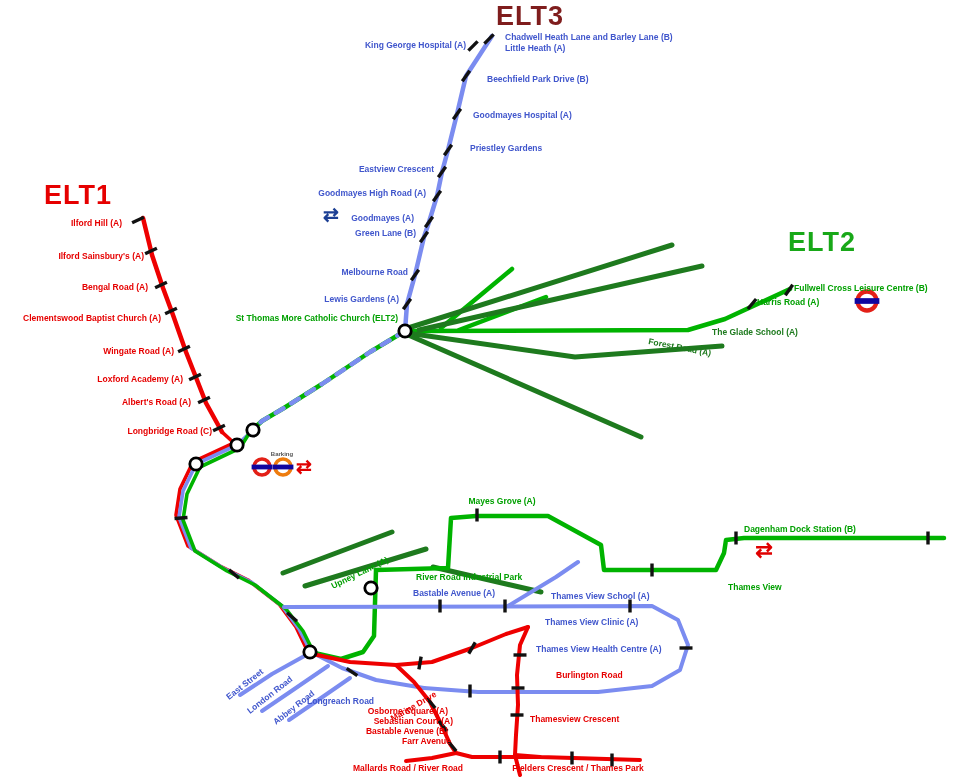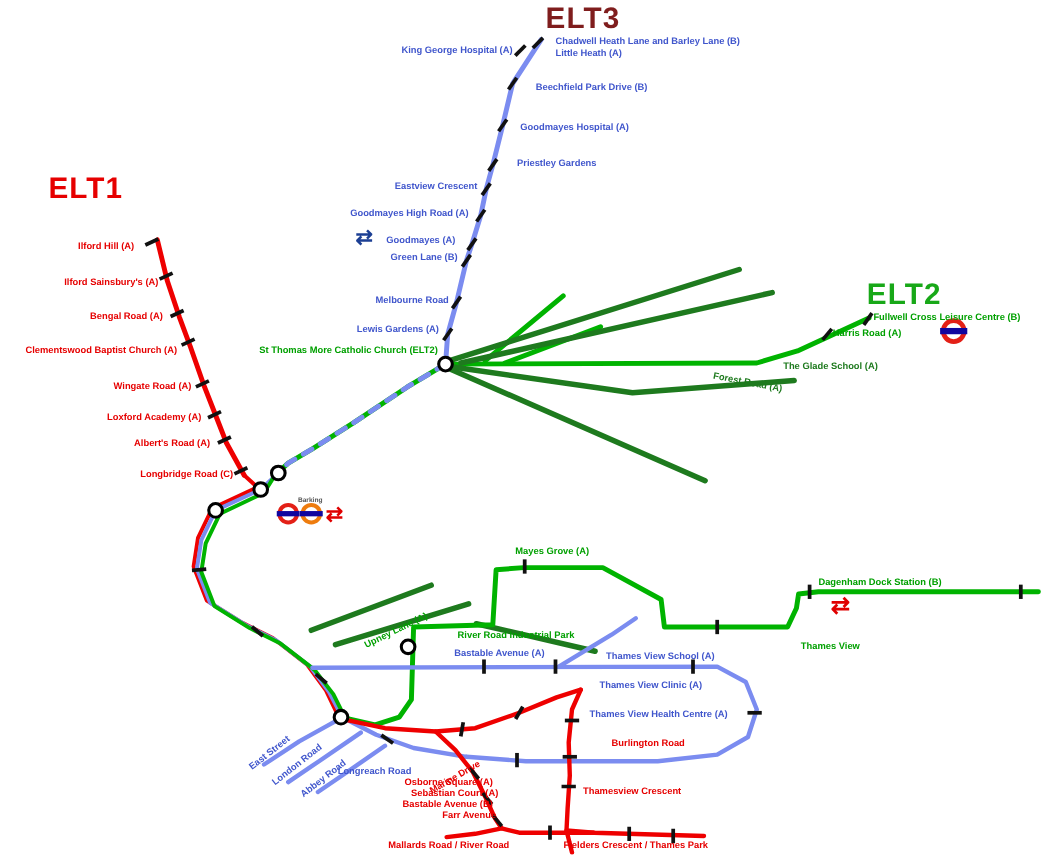--- a/index.html
+++ b/index.html
@@ -1,23 +1,23 @@
 <!DOCTYPE html>
 <html><head>
 <meta charset="utf-8">
 <style>
   html,body{margin:0;padding:0;background:#fff;}
   .stage{position:relative;width:960px;height:777px;background:#ffffff;overflow:hidden;
          font-family:"Liberation Sans",sans-serif;}
   svg{position:absolute;left:0;top:0;}
   svg text{font-family:"Liberation Sans",sans-serif;}
   .title{position:absolute;font-weight:bold;font-size:27px;letter-spacing:1px;}
-  .t1{left:44px;top:156px;color:#e60000;}
+  .t1{left:44px;top:180px;color:#e60000;}
   .t3{left:496px;top:1px;color:#7f1d1d;}
-  .t2{left:788px;top:252px;color:#18a818;}
+  .t2{left:788px;top:227px;color:#18a818;}
 </style>
 </head>
 <body>
 
 <div class="stage">
   <svg id="map" width="960" height="777" viewBox="0 0 960 777">
       <polyline points="492,36 466,76 457,114 448,150 442,172 437,196 429,222 424,237 415,275 407,304 405,331" fill="none" stroke="#7b8cf0" stroke-width="4.5" stroke-linecap="round" stroke-linejoin="round"></polyline>
       <polyline points="405,331 370,352 322,384 284,408 262,421 250,432" fill="none" stroke="#00b300" stroke-width="4.5" stroke-linecap="round" stroke-linejoin="round"></polyline>
       <polyline points="405,331 370,352 322,384 284,408 262,421 250,432" fill="none" stroke="#7b8cf0" stroke-width="4.5" stroke-linecap="round" stroke-linejoin="round" stroke-dasharray="9 9"></polyline>
       <polyline points="143,218 152,255 163,288 173,315 186,352 197,380 206,403 222,432" fill="none" stroke="#ee0000" stroke-width="4.5" stroke-linecap="round" stroke-linejoin="round"></polyline>

